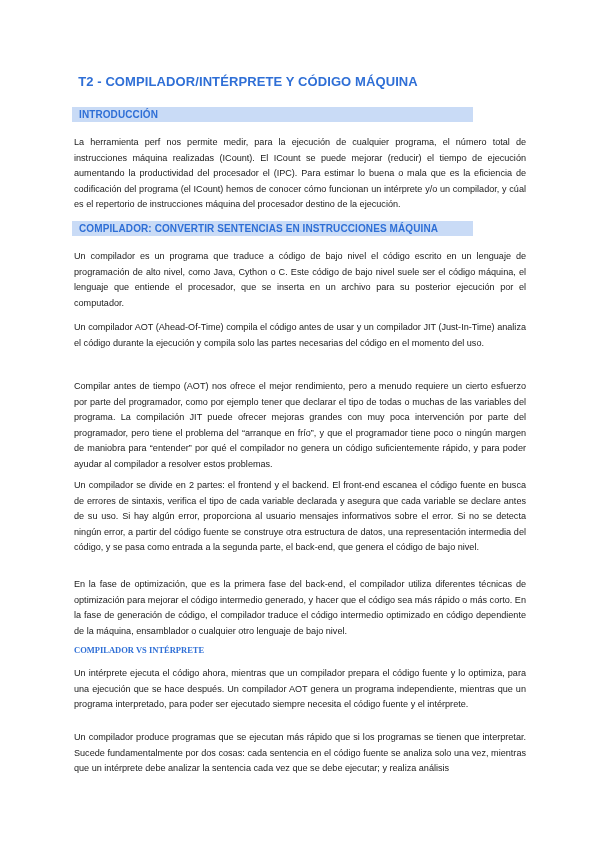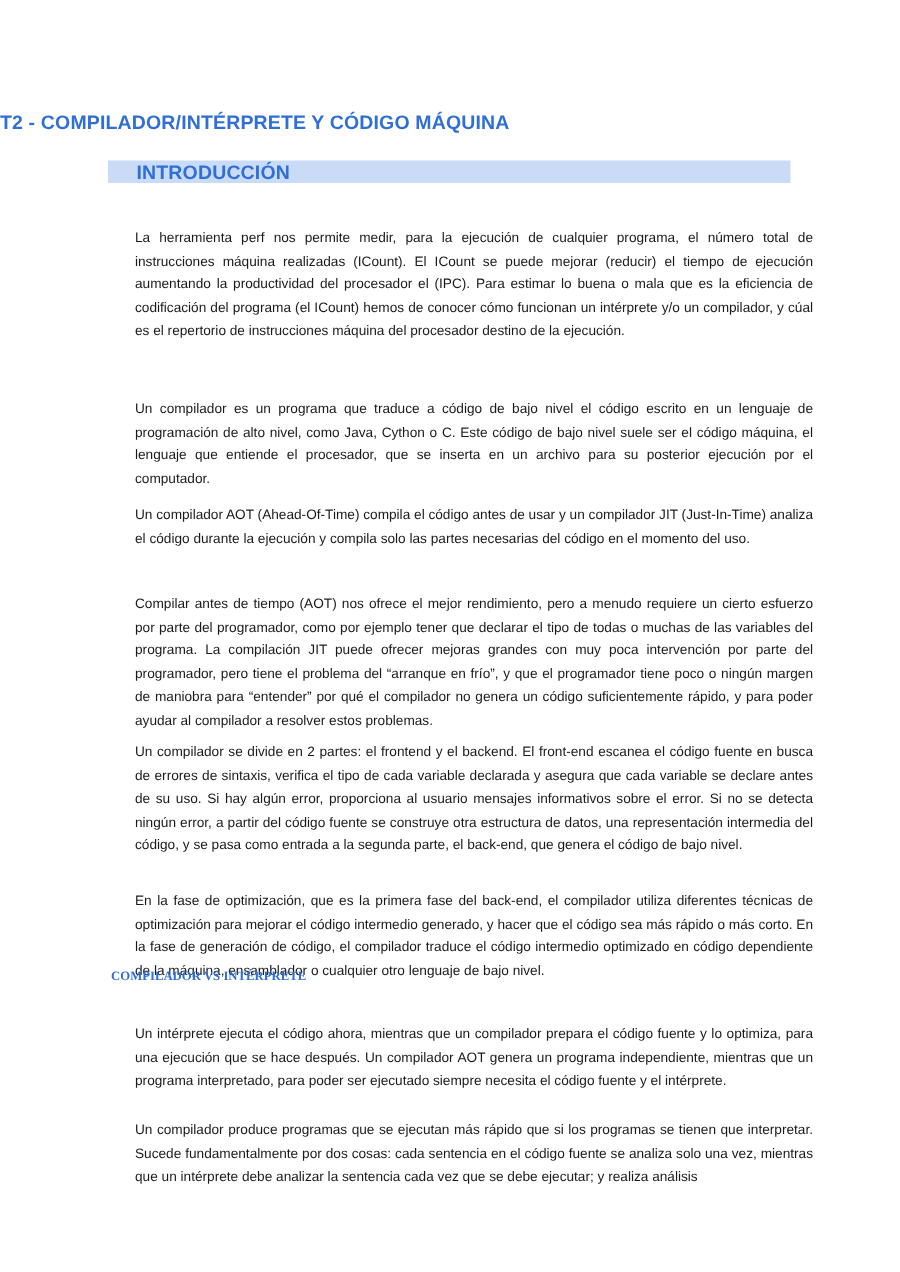--- a/index.html
+++ b/index.html
@@ -5,54 +5,55 @@
     html, body { margin: 0; padding: 0; background: #ffffff; }
     body { width: 600px; height: 848px; overflow: hidden; position: relative; }
     .page {
       position: absolute; left: 0; top: 0; width: 600px; height: 848px;
       background: #ffffff;
       font-family: "Liberation Sans", sans-serif;
       color: #1a1a1a;
     }
     .title {
       position: absolute; left: 0; top: 74px; width: 496px;
-      text-align: left;
+      text-align: center;
       font-size: 13px; font-weight: bold;
       color: #2f6fd6;
       letter-spacing: 0.1px;
     }
     .h-bar {
-      position: absolute; left: 72px; width: 455px; height: 15px;
+      position: absolute; left: 72px; width: 401px; height: 15px;
       background: #c9dbf6;
-      font-size: 13px; font-weight: bold; color: #2f6fd6;
-      line-height: 15px; padding-left: 19px; box-sizing: border-box;
+      font-size: 10px; font-weight: bold; color: #2f6fd6;
+      line-height: 15px; padding-left: 7px; box-sizing: border-box;
       letter-spacing: 0.1px;
     }
     .h-plain {
       position: absolute; left: 74px;
       font-size: 8.5px; font-weight: bold; color: #2f6fd6; font-family: Liberation Serif, serif;
     }
     .para {
       position: absolute; left: 74px; width: 452px;
       font-size: 9.1px; line-height: 15.6px;
       text-align: justify;
       color: #1a1a1a;
-      margin: 16px;
+      margin: 0;
     }
   </style>
 </head>
 <body>
 
 <div class="page">
 
   <div class="title">T2 - COMPILADOR/INTÉRPRETE Y CÓDIGO MÁQUINA</div>
 
   <div class="h-bar" style="top:107px;">INTRODUCCIÓN</div>
   <p class="para" style="top:135px;">La herramienta perf nos permite medir, para la ejecución de cualquier programa, el número total de instrucciones máquina realizadas (ICount). El ICount se puede mejorar (reducir) el tiempo de ejecución aumentando la productividad del procesador el (IPC). Para estimar lo buena o mala que es la eficiencia de codificación del programa (el ICount) hemos de conocer cómo funcionan un intérprete y/o un compilador, y cúal es el repertorio de instrucciones máquina del procesador destino de la ejecución.</p>
 
+  <div class="h-bar" style="top:221px;">COMPILADOR: CONVERTIR SENTENCIAS EN INSTRUCCIONES MÁQUINA</div>
   <p class="para" style="top:249px;">Un compilador es un programa que traduce a código de bajo nivel el código escrito en un lenguaje de programación de alto nivel, como Java, Cython o C. Este código de bajo nivel suele ser el código máquina, el lenguaje que entiende el procesador, que se inserta en un archivo para su posterior ejecución por el computador.</p>
   <p class="para" style="top:320px;">Un compilador AOT (Ahead-Of-Time) compila el código antes de usar y un compilador JIT (Just-In-Time) analiza el código durante la ejecución y compila solo las partes necesarias  del código en el momento del uso.</p>
   <p class="para" style="top:379px;">Compilar antes de tiempo (AOT) nos ofrece el mejor rendimiento, pero a menudo requiere un cierto esfuerzo por parte del programador, como por ejemplo tener que declarar el tipo de todas o muchas de las variables del programa. La compilación JIT puede ofrecer mejoras grandes con muy poca intervención por parte del programador, pero tiene el problema del “arranque en frío”, y que el programador tiene poco o ningún margen de maniobra para “entender” por qué el compilador no genera un código suficientemente rápido, y  para poder ayudar al compilador a resolver estos problemas.</p>
   <p class="para" style="top:478px;">Un compilador se divide en 2 partes: el frontend y el backend. El front-end escanea el código fuente en busca de errores de sintaxis, verifica el tipo de cada variable declarada y asegura que cada variable se declare antes de su uso. Si hay algún error, proporciona al usuario mensajes informativos sobre el error. Si no se detecta ningún error, a partir del código fuente se construye otra estructura de datos, una representación intermedia del código, y se pasa como entrada a la segunda parte, el back-end, que genera el código de bajo nivel.</p>
   <p class="para" style="top:577px;">En la fase de optimización, que es la primera fase del back-end, el compilador utiliza diferentes técnicas de optimización para mejorar el código intermedio generado, y hacer que el código sea más rápido o más corto. En la fase de generación de código, el compilador traduce el código intermedio optimizado en código dependiente de la máquina, ensamblador o cualquier otro lenguaje de bajo nivel.</p>
 
   <div class="h-plain" style="top:645px;">COMPILADOR VS INTÉRPRETE</div>
   <p class="para" style="top:730px;">Un compilador produce programas que se ejecutan más rápido que si los programas se tienen que interpretar. Sucede fundamentalmente por dos cosas: cada sentencia en el código fuente se analiza solo una vez, mientras que un intérprete debe analizar la sentencia cada vez que se debe ejecutar; y realiza análisis</p>
   <p class="para" style="top:666px;">Un intérprete ejecuta el código ahora, mientras que un compilador prepara el código fuente y lo optimiza, para una ejecución que se hace después. Un compilador AOT genera un programa independiente, mientras que un programa interpretado, para poder ser ejecutado siempre necesita el código fuente y el intérprete.</p>
 

